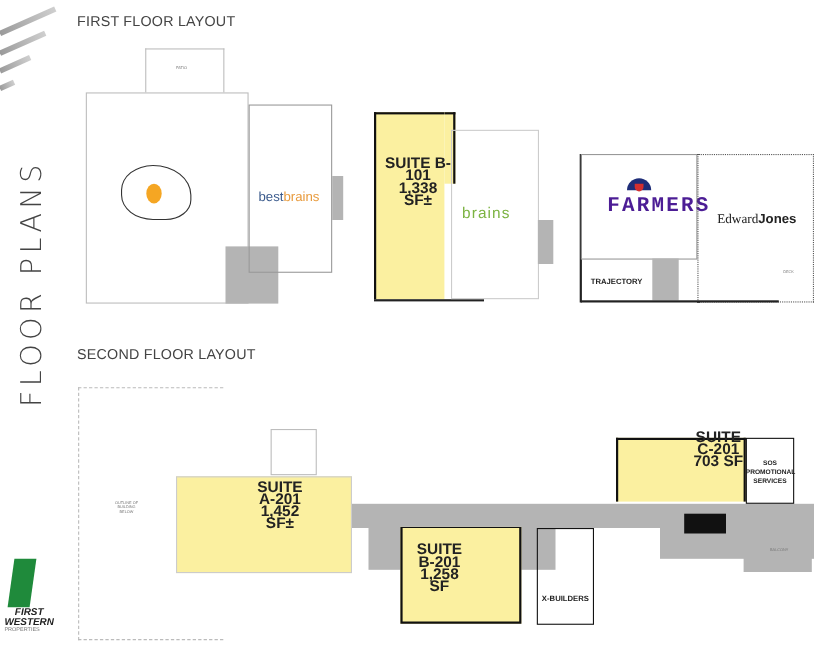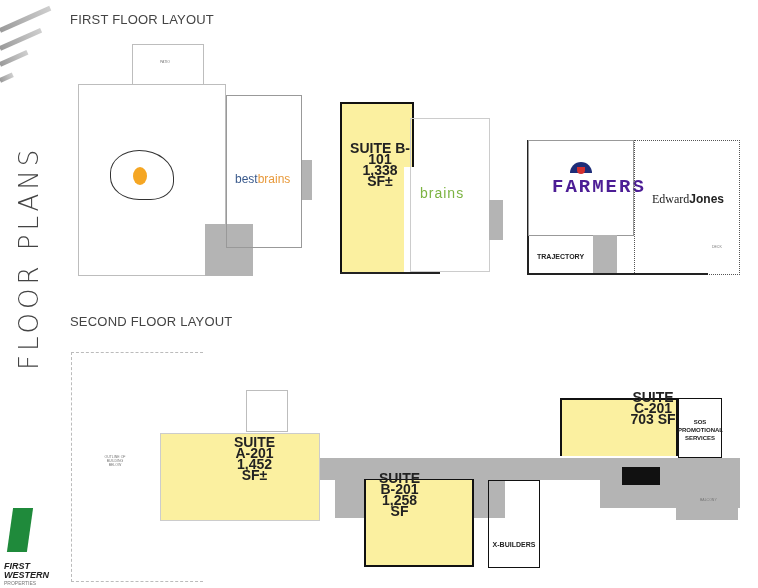--- a/index.html
+++ b/index.html
@@ -87,21 +87,21 @@
   <div class="suite-label" style="left:179px;top:437px;width:55px;margin-left:48px;">
     <div>SUITE A-201</div>
     <div>1,452 SF±</div>
   </div>
 
   <div class="grey" style="left:320px;top:458px;width:420px;height:22px;"></div>
   <div class="grey" style="left:335px;top:478px;width:170px;height:40px;"></div>
   <div class="grey" style="left:600px;top:478px;width:140px;height:30px;"></div>
 
   <div class="suite" style="left:364px;top:479px;width:110px;height:88px;border:2px solid #111;border-top:1px solid #111;"></div>
-  <div class="suite-label" style="left:372px;top:473px;width:55px;">
+  <div class="suite-label" style="left:372px;top:494px;width:55px;">
     <div>SUITE B-201</div>
     <div>1,258 SF</div>
   </div>
 
   <div class="thinwall" style="left:488px;top:480px;width:52px;height:88px;border-color:#111;"></div>
   <div class="tenant-label" style="left:488px;top:540px;width:52px;">X-BUILDERS</div>
 
   <div class="suite" style="left:560px;top:398px;width:118px;height:58px;border:2px solid #111;border-bottom:none;"></div>
   <div class="suite-label" style="left:628px;top:392px;width:50px;">
     <div>SUITE C-201</div>
@@ -109,16 +109,16 @@
   </div>
   <div class="thinwall" style="left:678px;top:398px;width:44px;height:60px;border-color:#111;"></div>
   <div class="tenant-label" style="left:678px;top:418px;width:44px;font-size:6px;line-height:8px;">SOS PROMOTIONAL SERVICES</div>
   <div class="dark" style="left:622px;top:467px;width:38px;height:18px;"></div>
   <div class="grey" style="left:676px;top:480px;width:62px;height:40px;"></div>
   <div class="tiny" style="left:700px;top:498px;">BALCONY</div>
 </div>
 
 <div class="fw-logo" style="left:4px;top:508px;">
   <div style="width:20px;height:44px;background:#1f8a3b;transform:skewX(-8deg);margin-left:6px;"></div>
-  <div style="font-size:9px;font-weight:bold;font-style:italic;color:#222;line-height:9px;margin-top:10px;">FIRST</div>
+  <div style="font-size:9px;font-weight:bold;font-style:italic;color:#222;line-height:9px;margin-top:0;text-align:center;">FIRST</div>
   <div style="font-size:9px;font-weight:bold;font-style:italic;color:#222;line-height:9px;">WESTERN</div>
   <div style="font-size:5px;color:#777;line-height:6px;">PROPERTIES</div>
 </div>
 
 </body></html>

